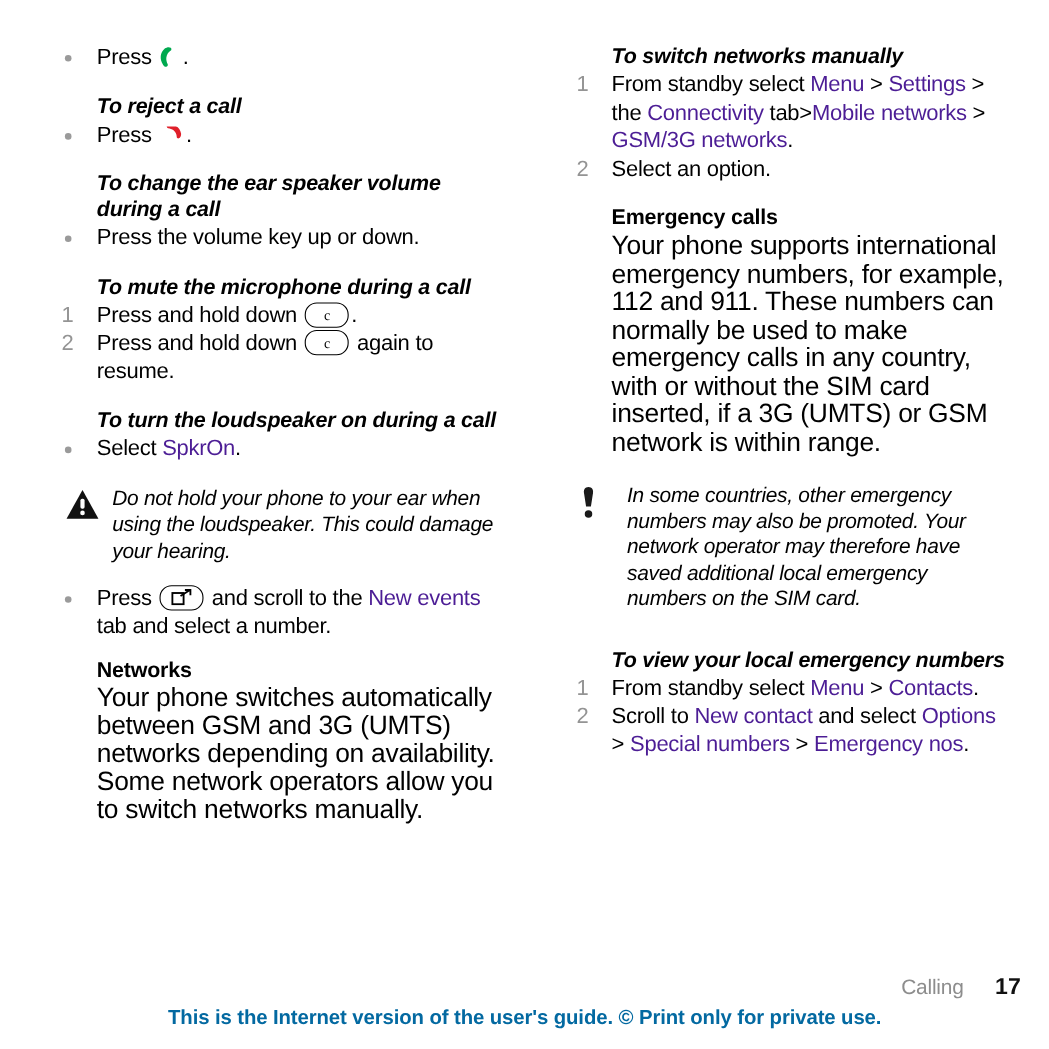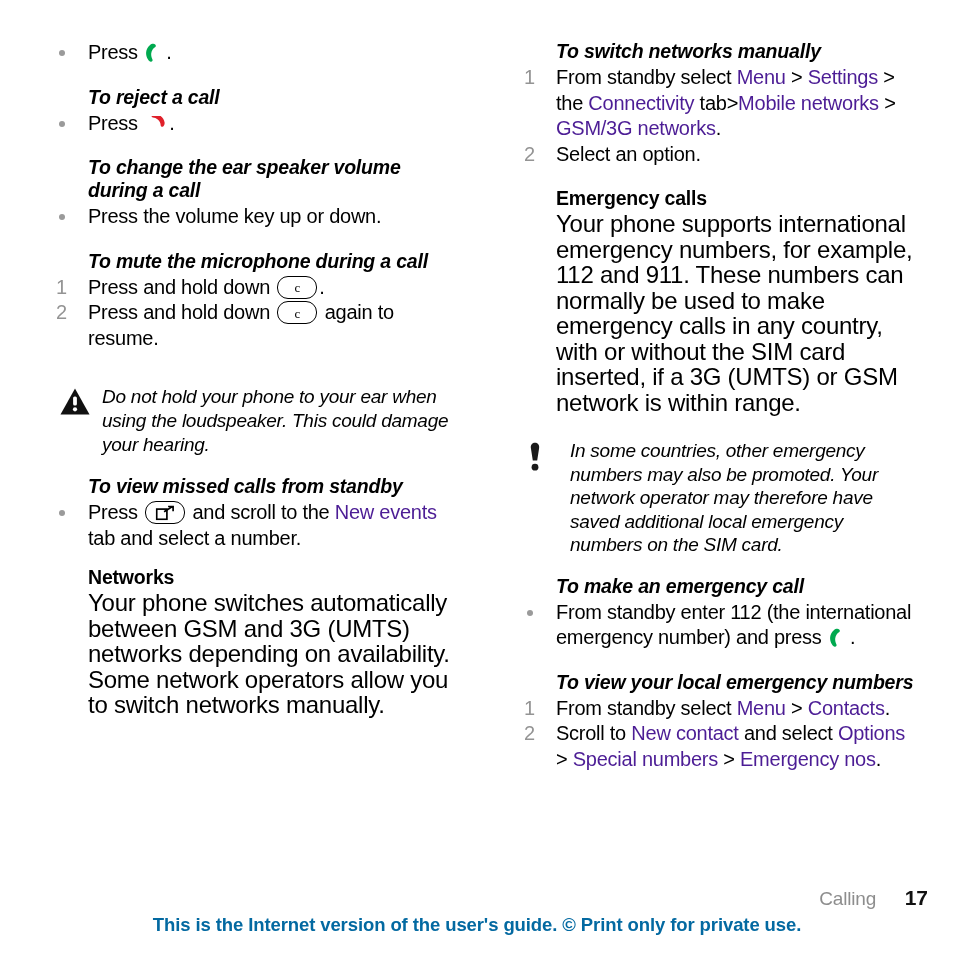--- a/index.html
+++ b/index.html
@@ -238,40 +238,47 @@
           <span class="marker">1</span><span>Press and hold down </span><span class="key"><span class="kc">c</span></span><span>.</span>
         </li>
         <li class="step">
           <span class="marker">2</span><span>Press and hold down </span><span class="key"><span class="kc">c</span></span><span> again to resume.</span>
         </li>
       </ol>
     </div>
 
     <div class="gap-md"></div>
 
+    <div class="block">
+      <h3 class="task">To turn the loudspeaker on during a call</h3>
+      <ul class="steps">
+        <li class="step">
+          <span class="bullet-dot"></span><span>Select </span><span class="red">SpkrOn</span><span>.</span>
+        </li>
+      </ul>
+    </div>
 
     <div class="gap-md"></div>
 
     <div class="callout">
       <span class="ico">
         <span class="tri-warn">
           <svg width="30" height="27" viewBox="0 0 30 27">
             <path d="M15 0.5 L29.5 26.5 L0.5 26.5 Z" fill="#111111"></path>
             <rect x="13.1" y="8.5" width="3.8" height="9" rx="1.6" fill="#ffffff"></rect>
             <circle cx="15" cy="21.3" r="2.1" fill="#ffffff"></circle>
           </svg>
         </span>
       </span>
       <span>Do not hold your phone to your ear when using the loudspeaker. This could damage your hearing.</span>
     </div>
 
     <div class="gap-lg"></div>
 
     <div class="block">
-      <h3 class="task">To view missed calls from standby</h3>
       <ul class="steps">
         <li class="step">
           <span class="bullet-dot"></span><span>Press </span><span class="key"><svg width="19" height="15" viewBox="0 0 19 15">
                 <rect x="1.2" y="3.6" width="10.2" height="10.2" fill="none" stroke="#000" stroke-width="1.7"></rect>
                 <path d="M8.6 6.3 L17.2 0.9 M12.6 0.9 L17.6 0.9 L17.6 5.7" fill="none" stroke="#000" stroke-width="1.7"></path>
               </svg></span><span> and scroll to the </span><span class="red">New events</span><span> tab and select a number.</span>
         </li>
       </ul>
     </div>
 
@@ -316,30 +323,20 @@
             <path d="M7 0.8 C10.2 0.8 11.6 3.4 11.1 6.2 L9.2 18.4 L4.8 18.4 L2.9 6.2 C2.4 3.4 3.8 0.8 7 0.8 Z" fill="#1a1a1a"></path>
             <circle cx="7" cy="25.2" r="3.4" fill="#1a1a1a"></circle>
           </svg>
         </span>
       </span>
       <span>In some countries, other emergency numbers may also be promoted. Your network operator may therefore have saved additional local emergency numbers on the SIM card.</span>
     </div>
 
     <div class="gap-lg"></div>
 
-    <div class="block">
-      <h3 class="task">To make an emergency call</h3>
-      <ul class="steps">
-        <li class="step">
-          <span class="bullet-dot"></span><span>From standby enter 112 (the international emergency number) and press </span><span class="icon-call"><svg width="21" height="19" viewBox="0 0 21 19">
-                <path d="M4.2 16.8 C1.0 12.0 1.4 6.0 5.8 2.2 C7.4 0.8 9.8 0.4 11.2 1.4 C12.2 2.2 12.0 3.6 11.0 4.2 C9.0 5.4 7.6 7.6 7.2 10.4 C7.0 12.4 7.6 14.6 8.4 16.2 C9.0 17.4 8.2 18.6 7.0 18.7 C5.8 18.8 4.8 17.8 4.2 16.8 Z" fill="#00a94f"></path>
-              </svg></span><span>.</span>
-        </li>
-      </ul>
-    </div>
 
     <div class="gap-md"></div>
 
     <div class="block">
       <h3 class="task">To view your local emergency numbers</h3>
       <ol class="steps">
         <li class="step">
           <span class="marker">1</span><span>From standby select </span><span class="red">Menu</span><span class="sep"> &gt; </span><span class="red">Contacts</span><span>.</span>
         </li>
         <li class="step">

